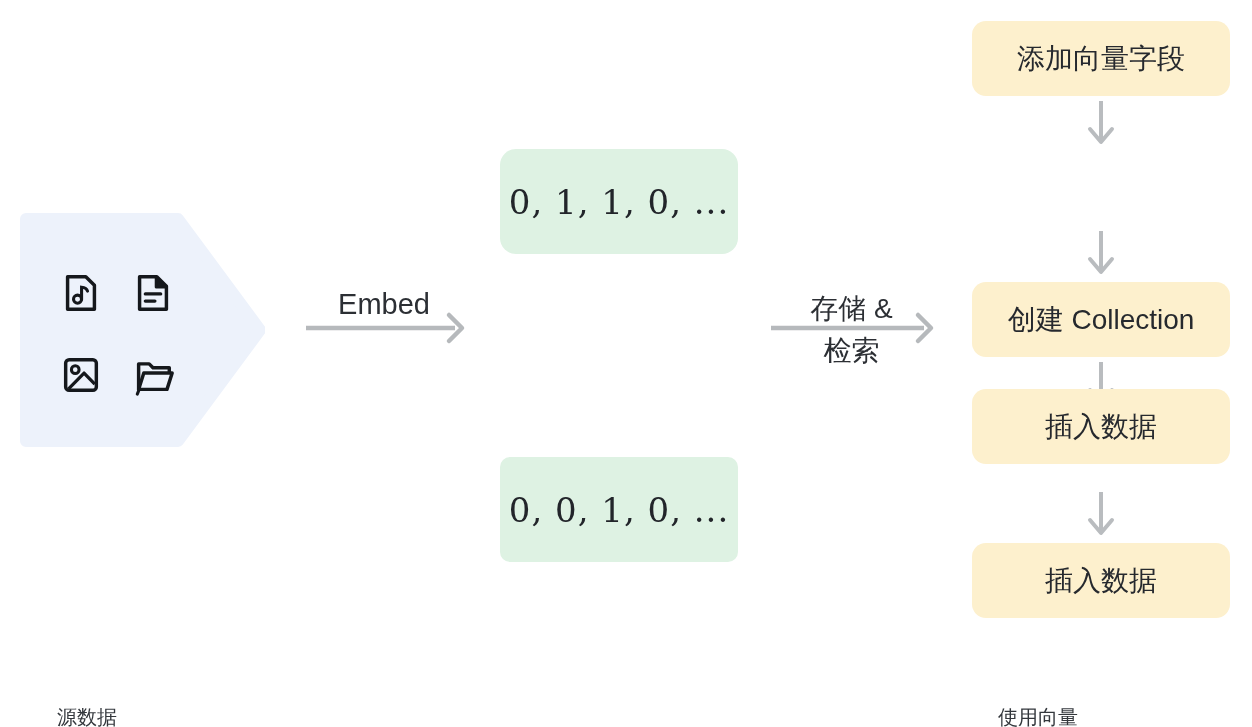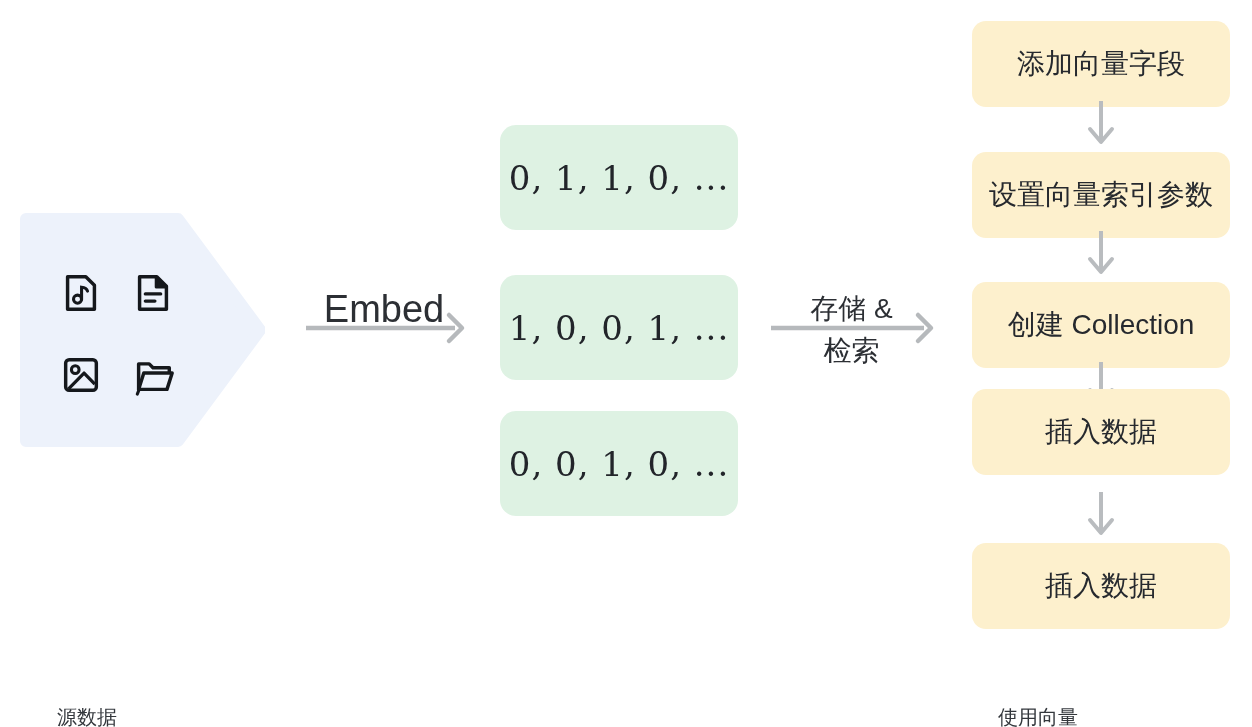--- a/index.html
+++ b/index.html
@@ -26,21 +26,21 @@
     column-gap: 26px;
     row-gap: 36px;
   }
   .icons-grid svg { width: 46px; height: 46px; display: block; }
 
   
   .h-arrow svg { display: block; }
 
   .arrow-label {
     text-align: center;
-    font-size: 38px;
+    font-size: 29px;
     color: #2c2f34;
     white-space: nowrap;
   }
   .embed-label   { left: 305px; top: 288px; width: 158px; }
   .store-label-1 { left: 770px; top: 290px; width: 163px; font-size: 28px; }
   .store-label-2 { left: 770px; top: 332px; width: 163px; font-size: 28px; }
 
   
   .vector-box {
     left: 500px;
@@ -48,30 +48,31 @@
     height: 105px;
     background: #def2e3;
     border-radius: 16px;
     display: flex;
     align-items: center;
     justify-content: center;
     font-family: "DejaVu Serif", serif;
     font-size: 34px;
     color: #22252a;
     letter-spacing: 1px;
+    margin-top: 24px;
   }
   .vb-0 { top: 125px; }
   .vb-1 { top: 275px; }
-  .vb-2 { top: 411px; }
+  .vb-2 { top: 433px; border-radius: 10px; }
 
   
   .step-box {
     left: 972px;
     width: 258px;
-    height: 86px;
+    height: 75px;
     background: #fdf0cd;
     border-radius: 14px;
     display: flex;
     align-items: center;
     justify-content: center;
     font-size: 28px;
     color: #26292e;
     white-space: nowrap;
   }
   .sb-0 { top: 21px; }
@@ -138,23 +139,20 @@
   <div class="abs h-arrow" style="left:305px; top:308px;">
     <svg width="162" height="40" viewBox="0 0 162 40">
       <line x1="1" y1="20" x2="150" y2="20" stroke="#b6b9bc" stroke-width="4.5"></line>
       <path d="M144 7 L157 20 L144 33" fill="none" stroke="#b6b9bc" stroke-width="4.5" stroke-linecap="round" stroke-linejoin="round"></path>
     </svg>
   </div>
 
   <div class="abs vector-box vb-0">
     <span>0, 1, 1, 0, ...</span>
   </div>
-  <div class="abs vector-box vb-1">
-    <span>1, 0, 0, 1, ...</span>
-  </div>
   <div class="abs vector-box vb-2">
     <span>0, 0, 1, 0, ...</span>
   </div>
 
 
   <div class="abs arrow-label store-label-1">存储 &amp;</div>
   <div class="abs arrow-label store-label-2">检索</div>
   <div class="abs h-arrow" style="left:770px; top:308px;">
     <svg width="166" height="40" viewBox="0 0 166 40">
       <line x1="1" y1="20" x2="154" y2="20" stroke="#b6b9bc" stroke-width="4.5"></line>
@@ -165,23 +163,20 @@
   <div class="abs step-box sb-0">
     <span>添加向量字段</span>
   </div>
   <div class="abs v-arrow va-0">
     <svg width="36" height="52" viewBox="0 0 36 52">
       <line x1="18" y1="1" x2="18" y2="40" stroke="#b9bcbf" stroke-width="4"></line>
       <path d="M7 29 L18 42 L29 29" fill="none" stroke="#b9bcbf" stroke-width="4" stroke-linecap="round" stroke-linejoin="round"></path>
     </svg>
   </div>
 
-  <div class="abs step-box sb-1">
-    <span>设置向量索引参数</span>
-  </div>
   <div class="abs v-arrow va-1">
     <svg width="36" height="52" viewBox="0 0 36 52">
       <line x1="18" y1="1" x2="18" y2="40" stroke="#b9bcbf" stroke-width="4"></line>
       <path d="M7 29 L18 42 L29 29" fill="none" stroke="#b9bcbf" stroke-width="4" stroke-linecap="round" stroke-linejoin="round"></path>
     </svg>
   </div>
 
   <div class="abs step-box sb-2">
     <span>创建 Collection</span>
   </div>

